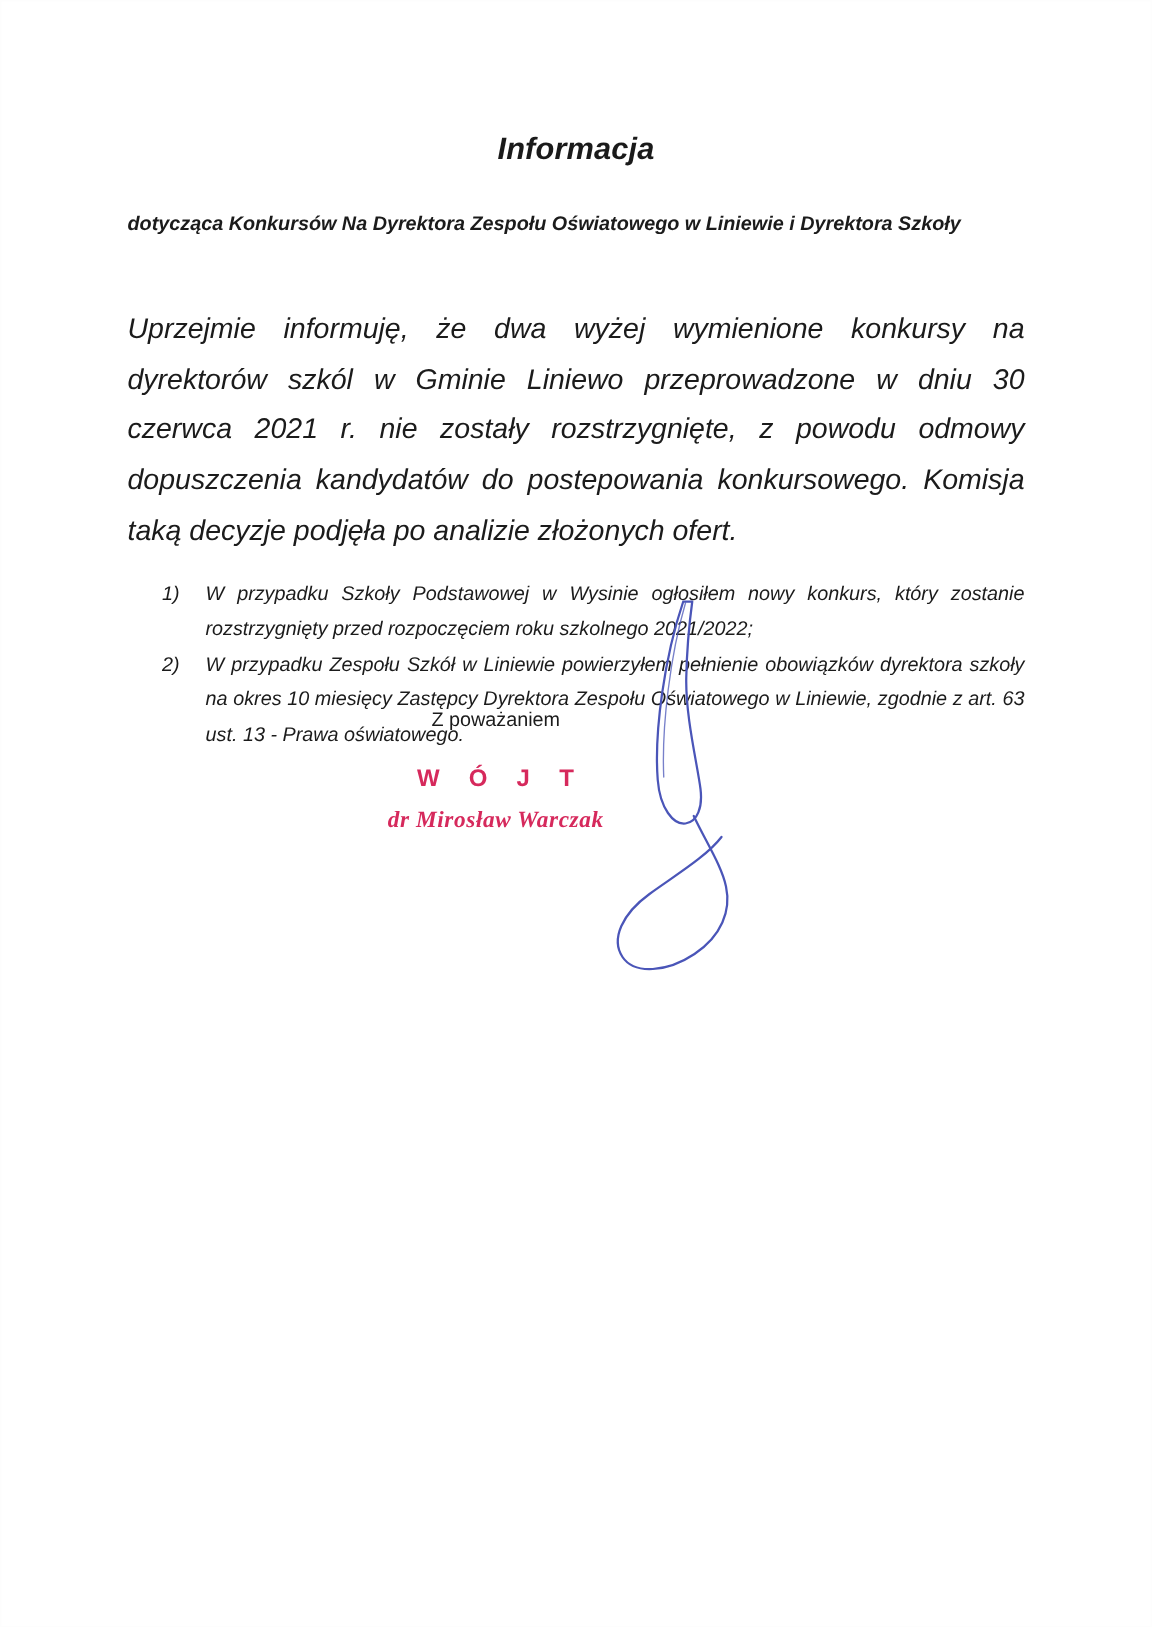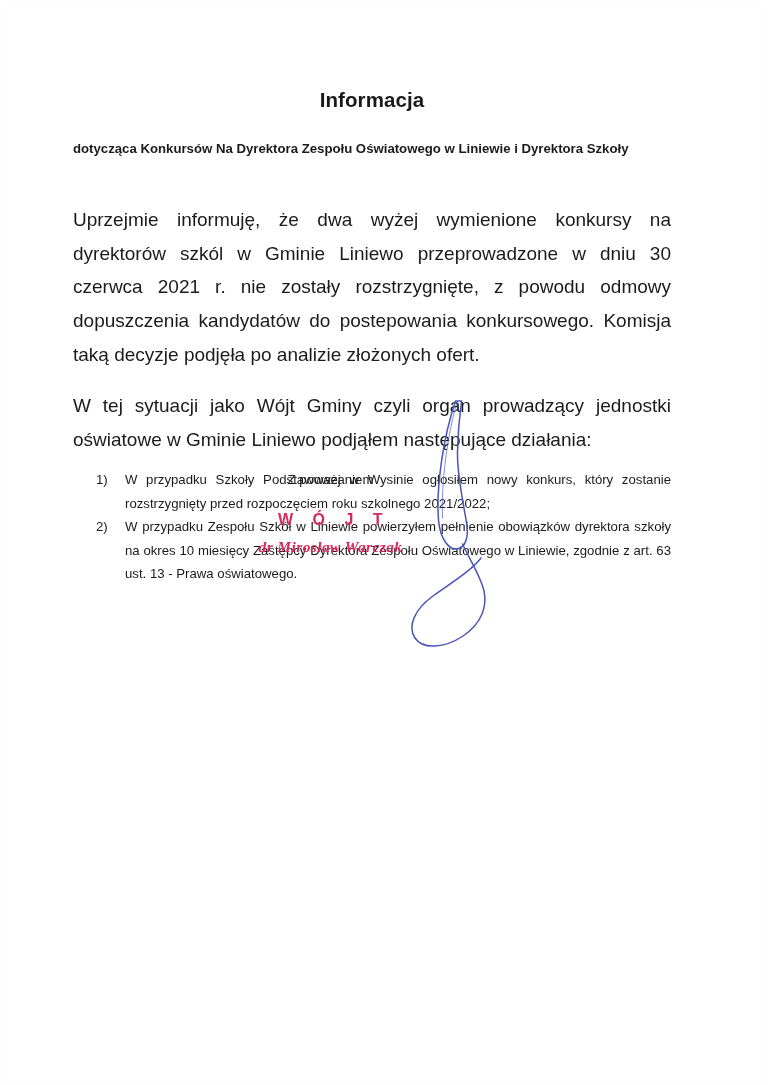--- a/index.html
+++ b/index.html
@@ -24,23 +24,24 @@
   #page::after {
     content: "";
     position: absolute;
     inset: 0;
     pointer-events: none;
     box-shadow: inset 0 0 0 1px #fdfdfd;
   }
 
   .doc-body {
     position: absolute;
-    left: 73px;
+    left: 85px;
     top: 0;
     width: 598px;
+    font-style: italic;
   }
 
   .doc-title {
     text-align: center;
     font-size: 20.5px;
     font-weight: bold;
     color: #1a1a1a;
     letter-spacing: 0.1px;
     margin: 0;
     padding-top: 88px;
@@ -157,21 +158,20 @@
   <div class="doc-body">
 
     <h1 class="doc-title">Informacja</h1>
 
     <div class="doc-subtitle">
       <span class="sub-line line1">dotycząca Konkursów Na Dyrektora Zespołu Oświatowego w Liniewie i Dyrektora Szkoły</span>
     </div>
 
     <p class="para p1">Uprzejmie informuję, że dwa wyżej wymienione konkursy na dyrektorów szkól w Gminie Liniewo przeprowadzone w dniu 30 czerwca 2021 r. nie zostały rozstrzygnięte, z powodu odmowy dopuszczenia kandydatów do postepowania konkursowego. Komisja taką decyzje podjęła po analizie złożonych ofert.</p>
 
-    <p class="para p2">W tej sytuacji jako Wójt Gminy czyli organ prowadzący jednostki oświatowe w Gminie Liniewo podjąłem następujące działania:</p>
 
     <ol class="num-list">
       <li>
         <span class="marker">1)</span>
         <span class="item-text">W przypadku Szkoły Podstawowej w Wysinie ogłosiłem nowy konkurs, który zostanie rozstrzygnięty przed rozpoczęciem roku szkolnego 2021/2022;</span>
       </li>
       <li>
         <span class="marker">2)</span>
         <span class="item-text">W przypadku Zespołu Szkół w Liniewie powierzyłem pełnienie obowiązków dyrektora szkoły na okres 10 miesięcy Zastępcy Dyrektora Zespołu Oświatowego w Liniewie, zgodnie z art. 63 ust. 13 - Prawa oświatowego.</span>
       </li>

